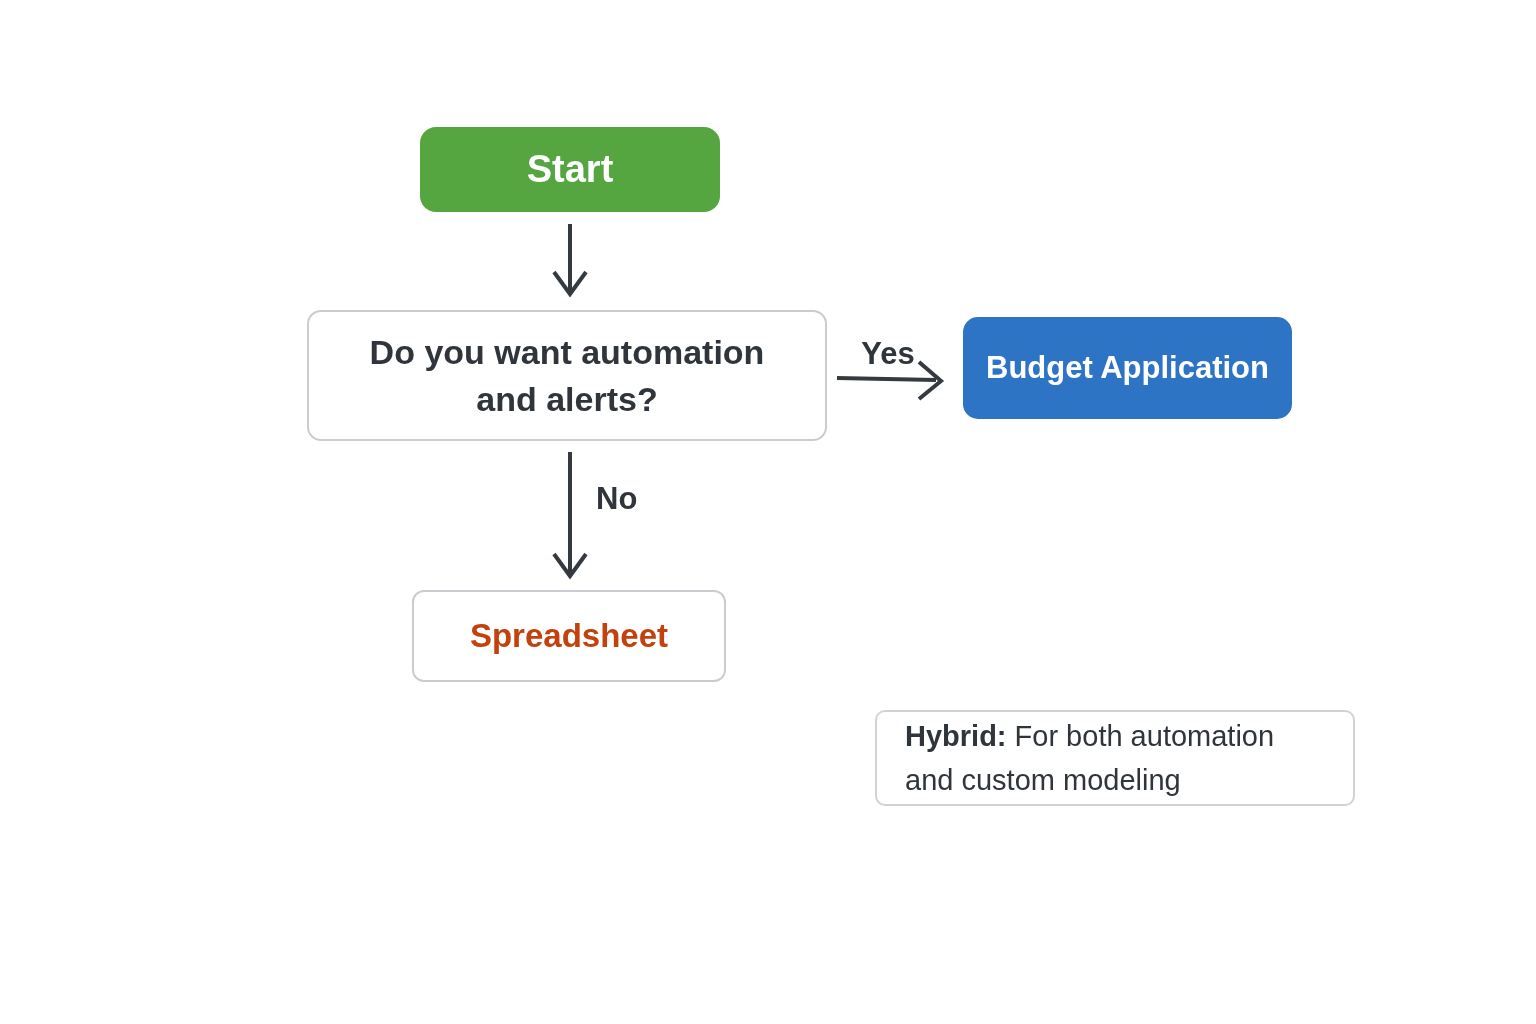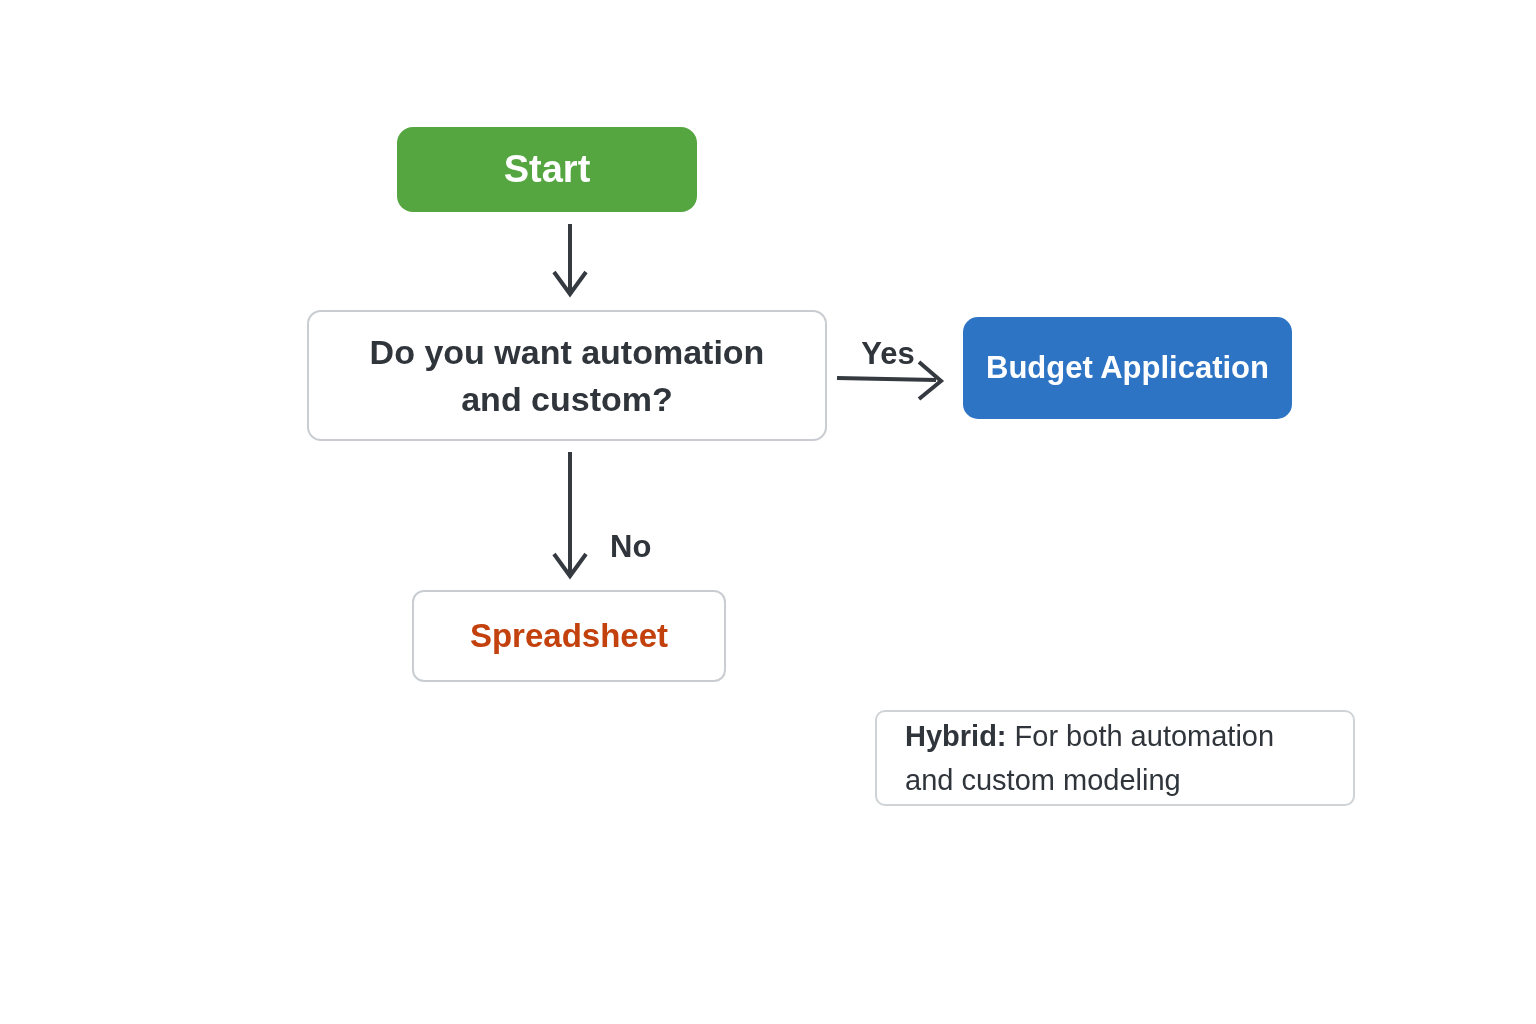--- a/index.html
+++ b/index.html
@@ -31,21 +31,21 @@
   }
   .node {
     position: absolute;
     box-sizing: border-box;
     display: flex;
     align-items: center;
     justify-content: center;
     text-align: center;
   }
   .node-start {
-    left: 397px; top: 127px;
+    left: 420px; top: 127px;
     width: 300px; height: 85px;
     background: #55a640;
     color: #ffffff;
     border-radius: 16px;
     font-size: 38px;
     font-weight: 700;
   }
   .node-decision {
     left: 307px; top: 310px;
     width: 520px; height: 131px;
@@ -102,21 +102,21 @@
     color: #2f353b;
     font-size: 31px;
     font-weight: 600;
   }
   .edge-label-yes {
     left: 838px; top: 336px;
     width: 100px;
     text-align: center;
   }
   .edge-label-no {
-    left: 610px; top: 481px; margin-top: 48px;
+    left: 596px; top: 481px;
   }
 </style>
 </head>
 <body>
 
 <div class="canvas">
 
   <svg class="arrows" viewBox="0 0 1536 1024" xmlns="http://www.w3.org/2000/svg">
     <g>
       <line x1="570" y1="224" x2="570" y2="293"></line>
@@ -128,21 +128,21 @@
     </g>
     <g>
       <line x1="570" y1="452" x2="570" y2="575"></line>
       <polyline points="554,554 570,576 586,554"></polyline>
     </g>
   </svg>
 
   <div class="node node-start" style="background: rgb(85, 166, 64); color: rgb(255, 255, 255);">Start</div>
 
   <div class="node node-decision" style="border-color: rgb(201, 205, 209); color: rgb(47, 53, 59);">
-    <span class="wrap-limit">Do you want automation and custom?</span>
+    <span class="wrap-limit">Do you want automation and alerts?</span>
   </div>
 
   <div class="edge-label edge-label-yes">Yes</div>
 
   <div class="node node-budget" style="background: rgb(46, 116, 196); color: rgb(255, 255, 255);">Budget Application</div>
 
   <div class="edge-label edge-label-no">No</div>
 
   <div class="node node-spreadsheet" style="border-color: rgb(201, 205, 209); color: #c2410c;">Spreadsheet</div>
 

